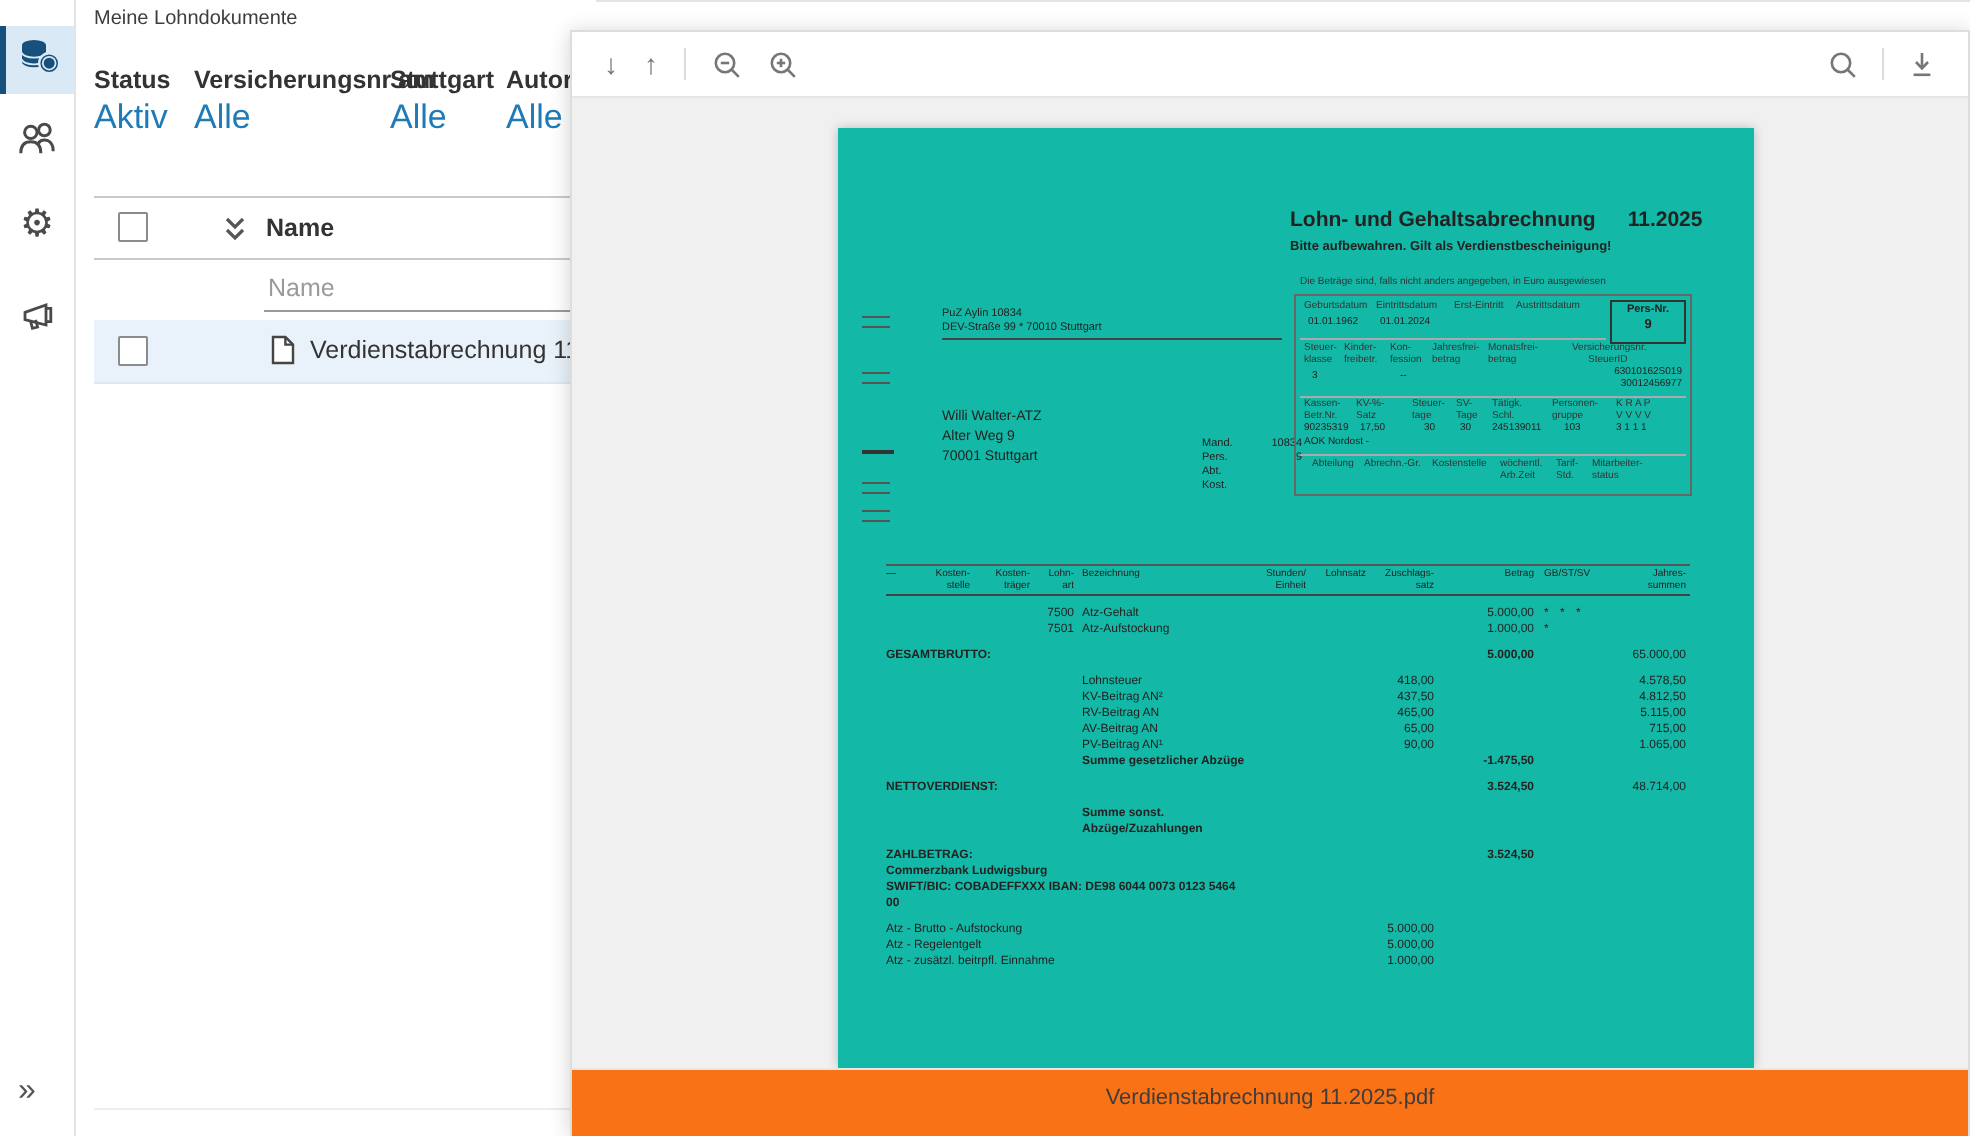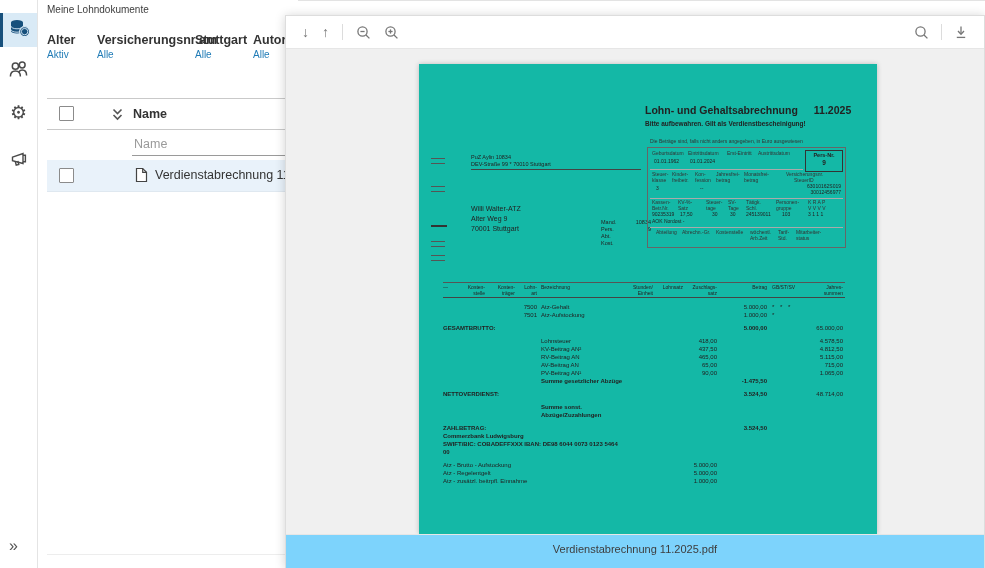--- a/index.html
+++ b/index.html
@@ -10,21 +10,21 @@
            border-right:1px solid #e4e4e4;z-index:2;}
   .nav-item{position:absolute;left:0;width:37px;height:34px;display:flex;align-items:center;
             justify-content:center;cursor:pointer;}
   .nav-item.active{background:#d9eaf6;border-left:3px solid #17507c;width:34px;}
   .gear-glyph{font-size:19px;color:#4a4a4a;line-height:1;}
   .expand-btn{position:absolute;left:9px;top:537px;font-size:16px;color:#555;cursor:pointer;}
   
   .breadcrumb{position:absolute;left:47px;top:4px;font-size:10px;color:#3d3d3d;}
   .filter-group{position:absolute;top:33px;}
   .filter-group .flabel{font-size:12.5px;font-weight:bold;color:#333;}
-  .filter-group .fvalue{font-size:10px;color:#1f7bb6;margin-top:2px;cursor:pointer;}
+  .filter-group .fvalue{font-size:17px;color:#1f7bb6;margin-top:2px;cursor:pointer;}
   .fg-status{left:47px}.fg-bereit{left:97px}.fg-zeitraum{left:195px}.fg-autor{left:253px}
   .listpanel{position:absolute;left:47px;top:98px;right:0;height:455px;border-top:1px solid #c9c9c9;
              border-bottom:1px solid #ededed;background:#fff;}
   .lp-header{position:relative;height:30px;border-bottom:1px solid #c9c9c9;}
   .checkbox{width:15px;height:15px;border:1.5px solid #8b8b8b;border-radius:1px;background:#fff;
             box-sizing:border-box;cursor:pointer;}
   .lp-header .checkbox{position:absolute;left:12px;top:7px;}
   .sort-icon{position:absolute;left:64px;top:8px;cursor:pointer;}
   .lp-header .htitle{position:absolute;left:86px;top:8px;font-size:12.5px;font-weight:bold;}
   .lp-filter{position:relative;height:30px;}
@@ -40,21 +40,21 @@
   
   .overlay{position:absolute;left:285px;top:15px;width:700px;height:553px;background:#fff;
            border:1px solid #ddd;box-sizing:border-box;box-shadow:0 1px 10px rgba(0,0,0,.18);z-index:5;}
   .toolbar{position:absolute;left:0;right:0;top:0;height:32px;border-bottom:1px solid #e6e6e6;
            display:flex;align-items:center;background:#fff;}
   .tb-left{display:flex;align-items:center;gap:13px;padding-left:16px;}
   .tb-right{display:flex;align-items:center;gap:12px;margin-left:auto;padding-right:16px;}
   .tb-btn{color:#767676;font-size:14px;line-height:1;cursor:pointer;display:flex;align-items:center;}
   .tb-div{width:1px;height:16px;background:#dcdcdc;}
   .viewer{position:absolute;left:0;right:0;top:33px;height:485px;background:#f0f0f0;overflow:hidden;}
-  .vfooter{position:absolute;left:0;right:0;top:518px;height:33px;background:#7dd3fc;
+  .vfooter{position:absolute;left:0;right:0;top:518px;height:33px;background:#f97316;
            border-top:1px solid #e6e6e6;text-align:center;}
   .vfooter span{display:inline-block;margin-top:8px;font-size:11px;color:#3d3d3d;}
   
   .page{position:absolute;left:133px;top:15px;width:458px;height:470px;background:#14b8a6;
         box-shadow:0 0 5px rgba(0,0,0,.22);font-size:6px;color:#222;}
   .abs{position:absolute;}
   .pre{white-space:pre-line;}
   .b{font-weight:bold;}
   .fold{position:absolute;left:12px;width:14px;height:1px;background:#555;}
   .fold.th{height:2px;width:16px;background:#333;}
@@ -129,21 +129,21 @@
         <path d="M6.2 10.2 l1 4 l2.6 -0.7 l-1 -3.6"></path>
       </svg>
     </span>
   </div>
   <div class="expand-btn">»</div>
 </div>
 
 <div class="breadcrumb">Meine Lohndokumente</div>
 
 <div class="filter-group fg-status">
-  <div class="flabel">Alter</div>
+  <div class="flabel">Status</div>
   <div class="fvalue">Aktiv</div>
 </div>
 <div class="filter-group fg-bereit">
   <div class="flabel">Versicherungsnr am</div>
   <div class="fvalue">Alle</div>
 </div>
 <div class="filter-group fg-zeitraum">
   <div class="flabel">Stuttgart</div>
   <div class="fvalue">Alle</div>
 </div>

